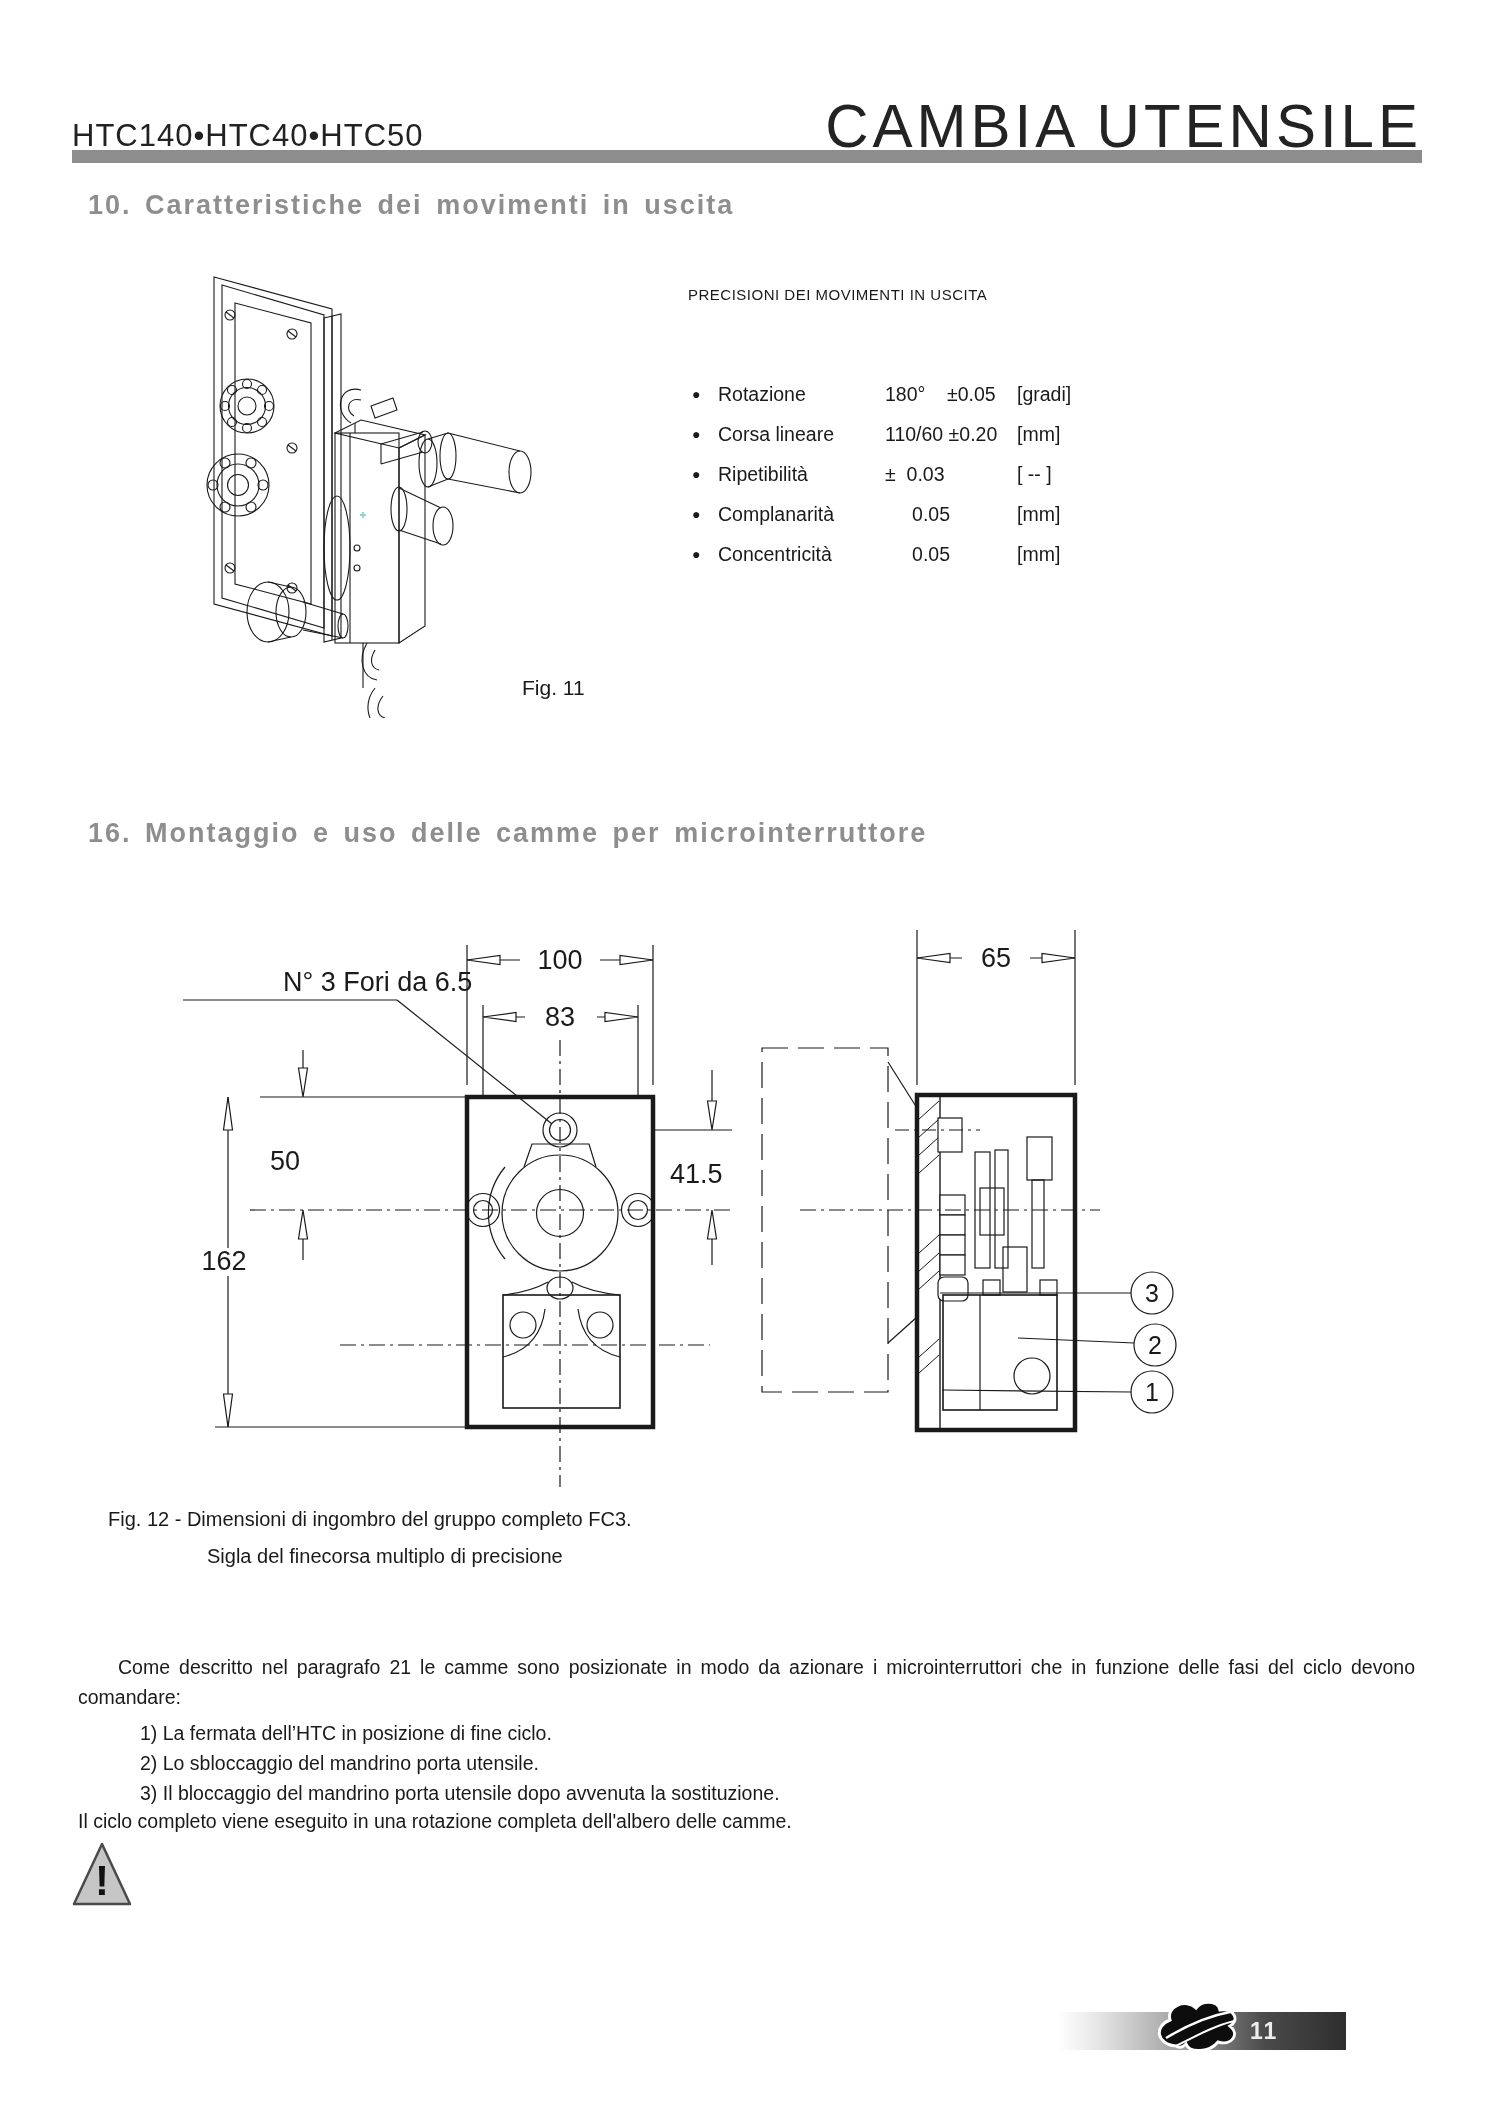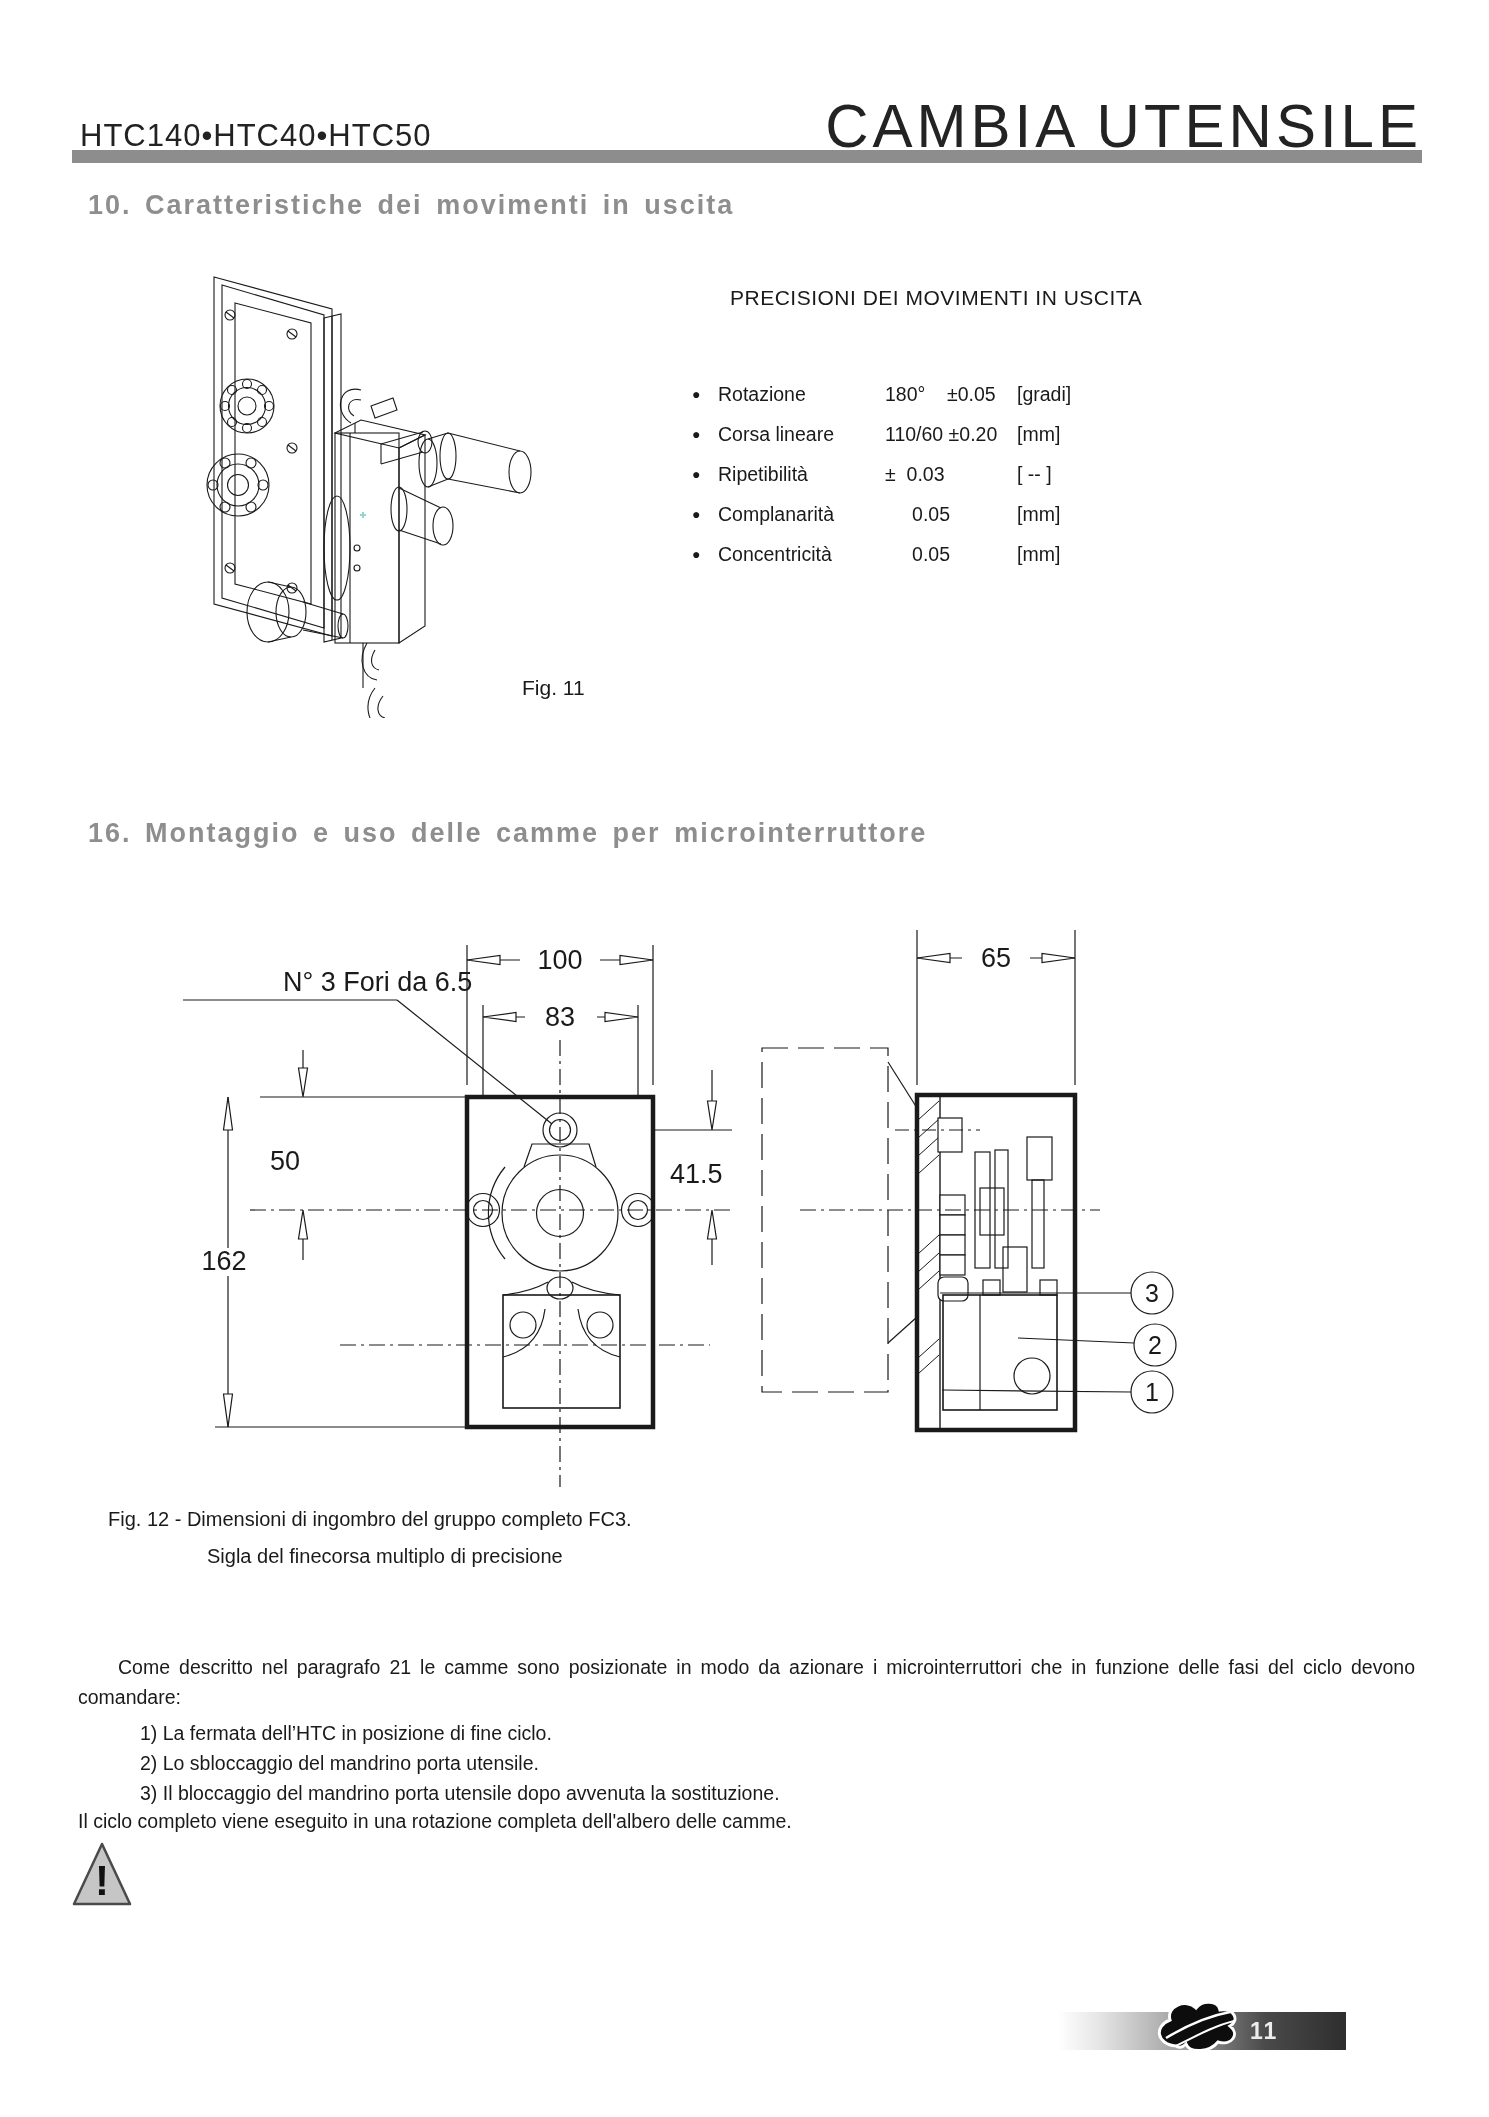--- a/index.html
+++ b/index.html
@@ -1,26 +1,26 @@
 <!DOCTYPE html>
 <html><head>
 <meta charset="utf-8">
 <style>
   html,body{margin:0;padding:0;background:#e9e9e9;}
   #page{position:relative;width:1489px;height:2117px;background:#ffffff;overflow:hidden;
         font-family:"Liberation Sans",sans-serif;color:#1a1a1a;}
   .abs{position:absolute;}
-  .models{left:72px;top:118px;font-size:31px;letter-spacing:1px;color:#222;margin-left:8px;}
+  .models{left:72px;top:118px;font-size:31px;letter-spacing:1px;color:#222;}
   .doctitle{left:0;top:92px;width:1422px;text-align:right;font-size:60px;letter-spacing:4px;
             color:#232323;transform:scaleY(1.02);}
   .graybar{left:72px;top:150px;width:1350px;height:13px;background:#8d8d8d;}
   .sectitle{font-size:27px;font-weight:bold;letter-spacing:2px;word-spacing:4px;color:#8e8e8e;}
   .sec15{left:88px;top:190px;}
   .sec16{left:88px;top:818px;}
-  .prec-head{left:688px;top:286px;font-size:21px;letter-spacing:.5px;margin-left:42px;}
+  .prec-head{left:688px;top:286px;font-size:15px;letter-spacing:.5px;}
   .prec-list{left:692px;top:374px;width:470px;}
   .prec-row{display:flex;align-items:center;height:40px;font-size:19.5px;}
   .prec-bullet{width:26px;font-size:14px;}
   .prec-label{width:167px;}
   .prec-value{width:132px;white-space:pre;}
   .prec-unit{white-space:pre;}
   .figlabel{left:522px;top:676px;font-size:21px;}
   .cap1{left:108px;top:1508px;font-size:20px;}
   .cap2{left:207px;top:1545px;font-size:20px;}
   .cap3{left:207px;top:1581px;font-size:20px;}

